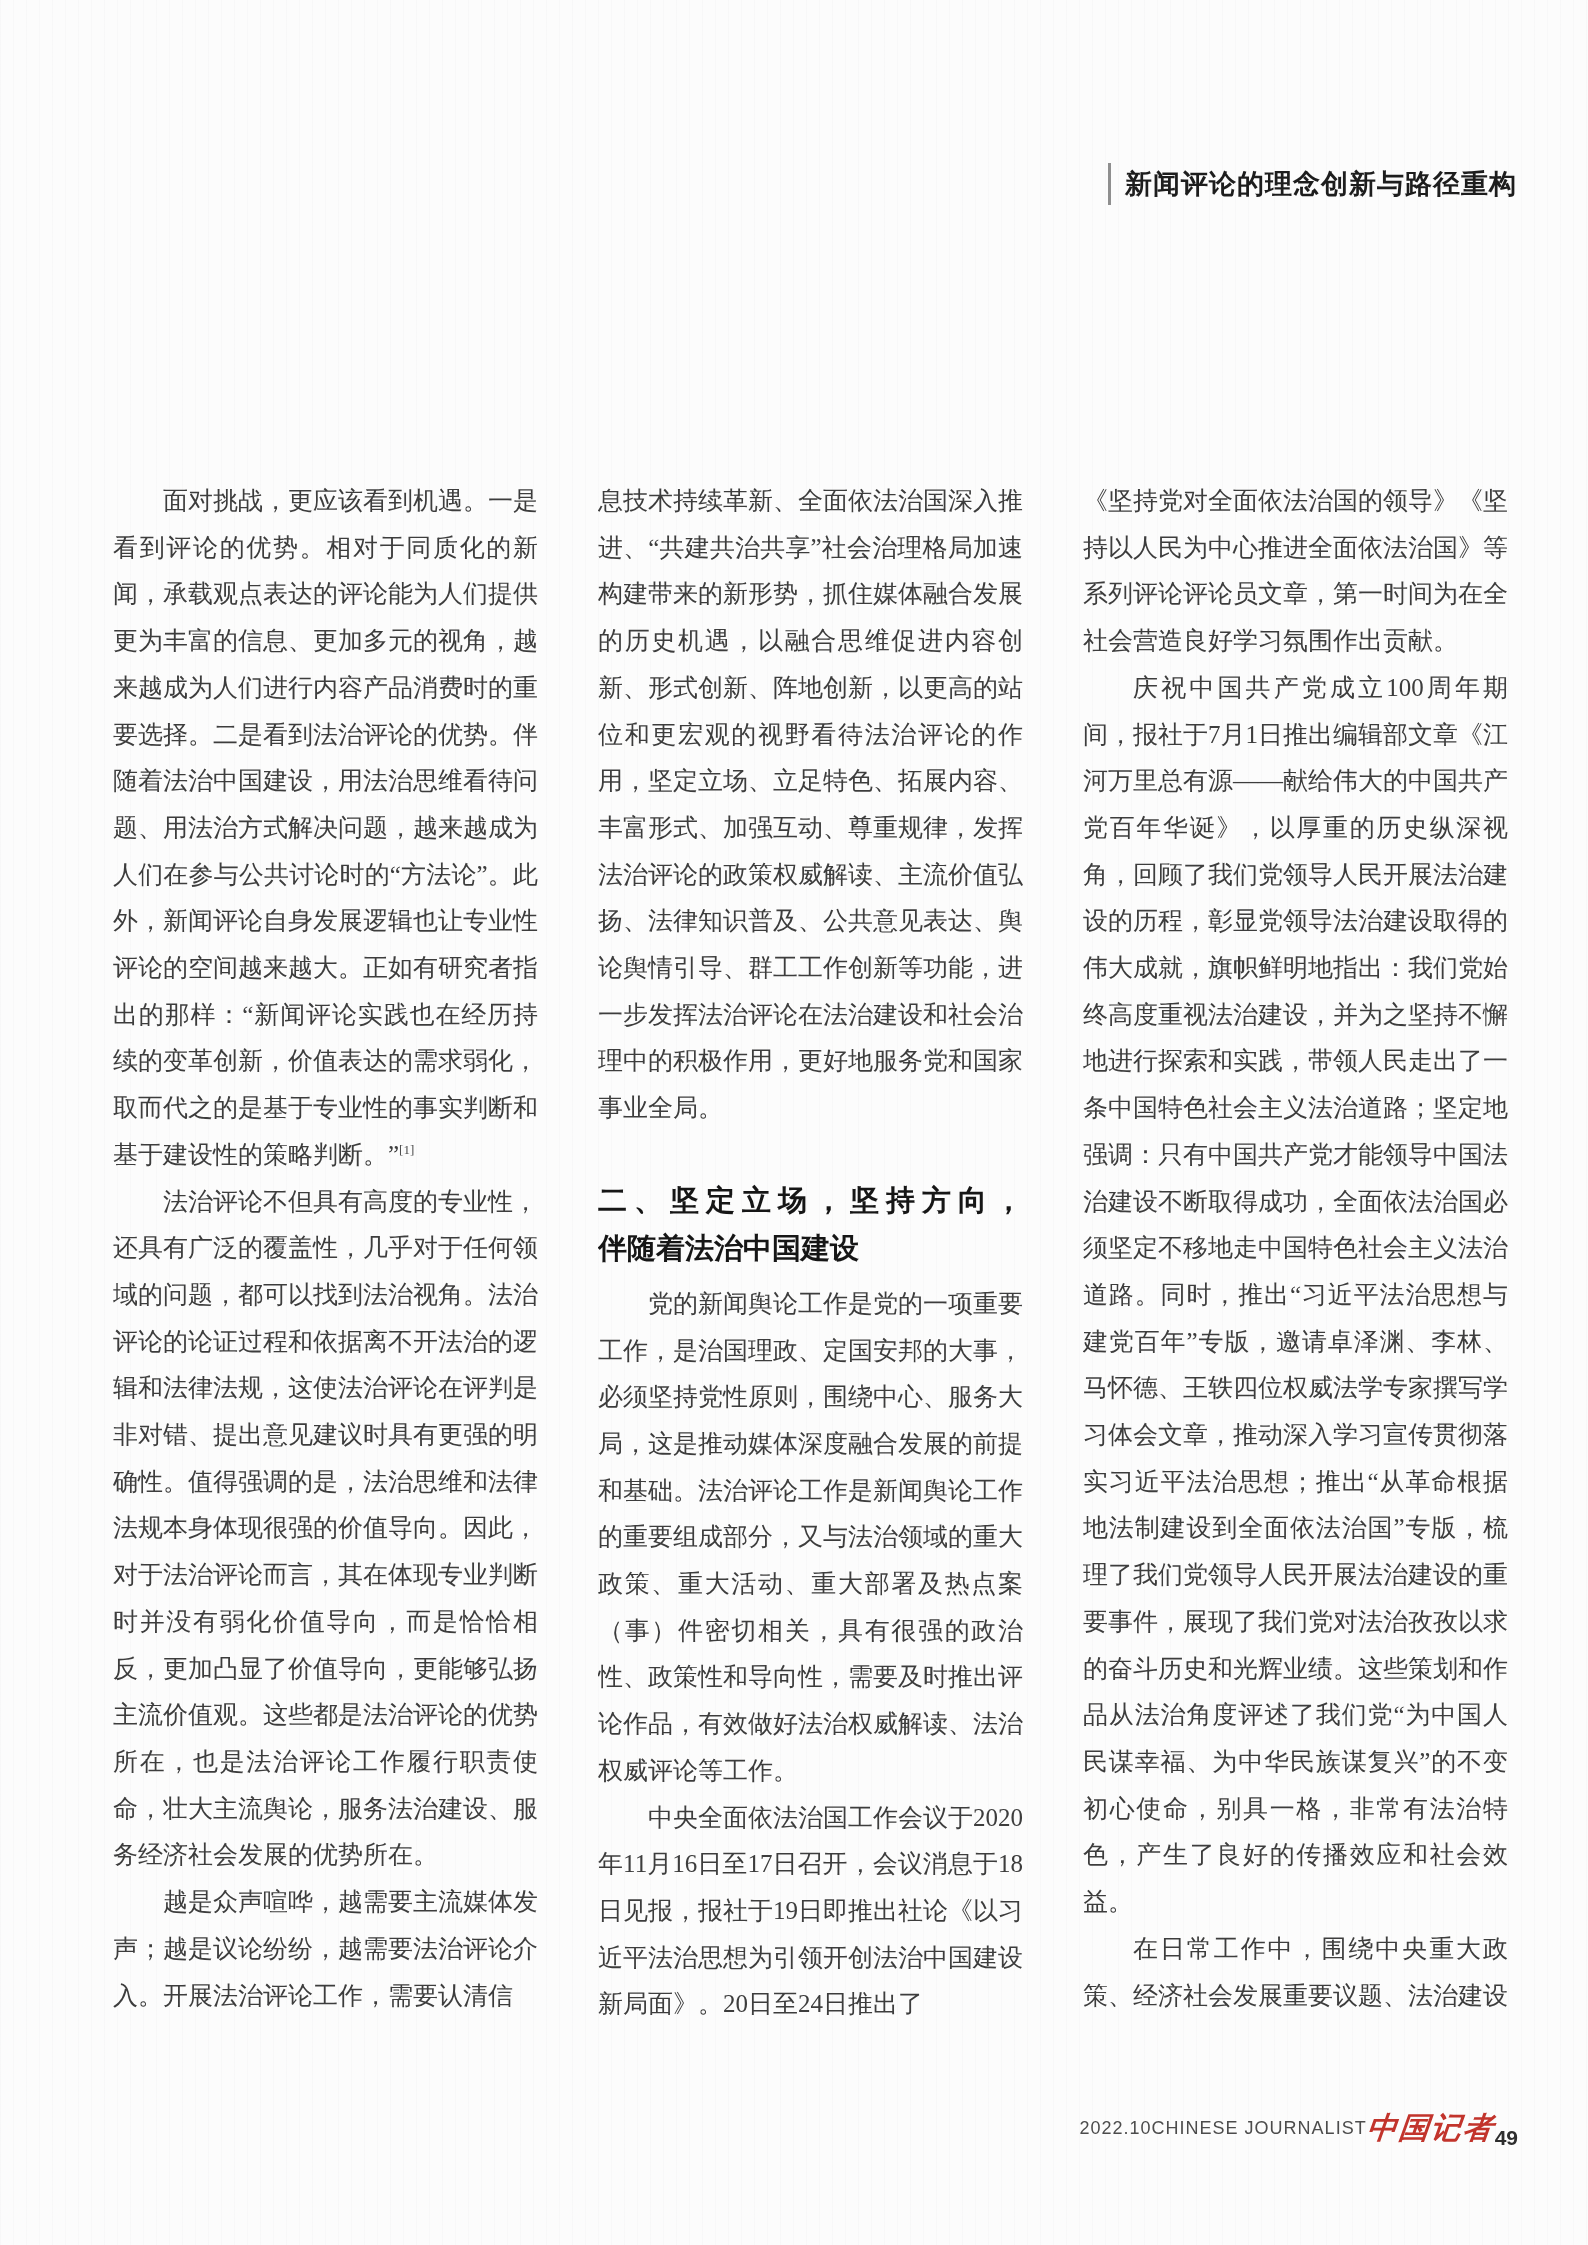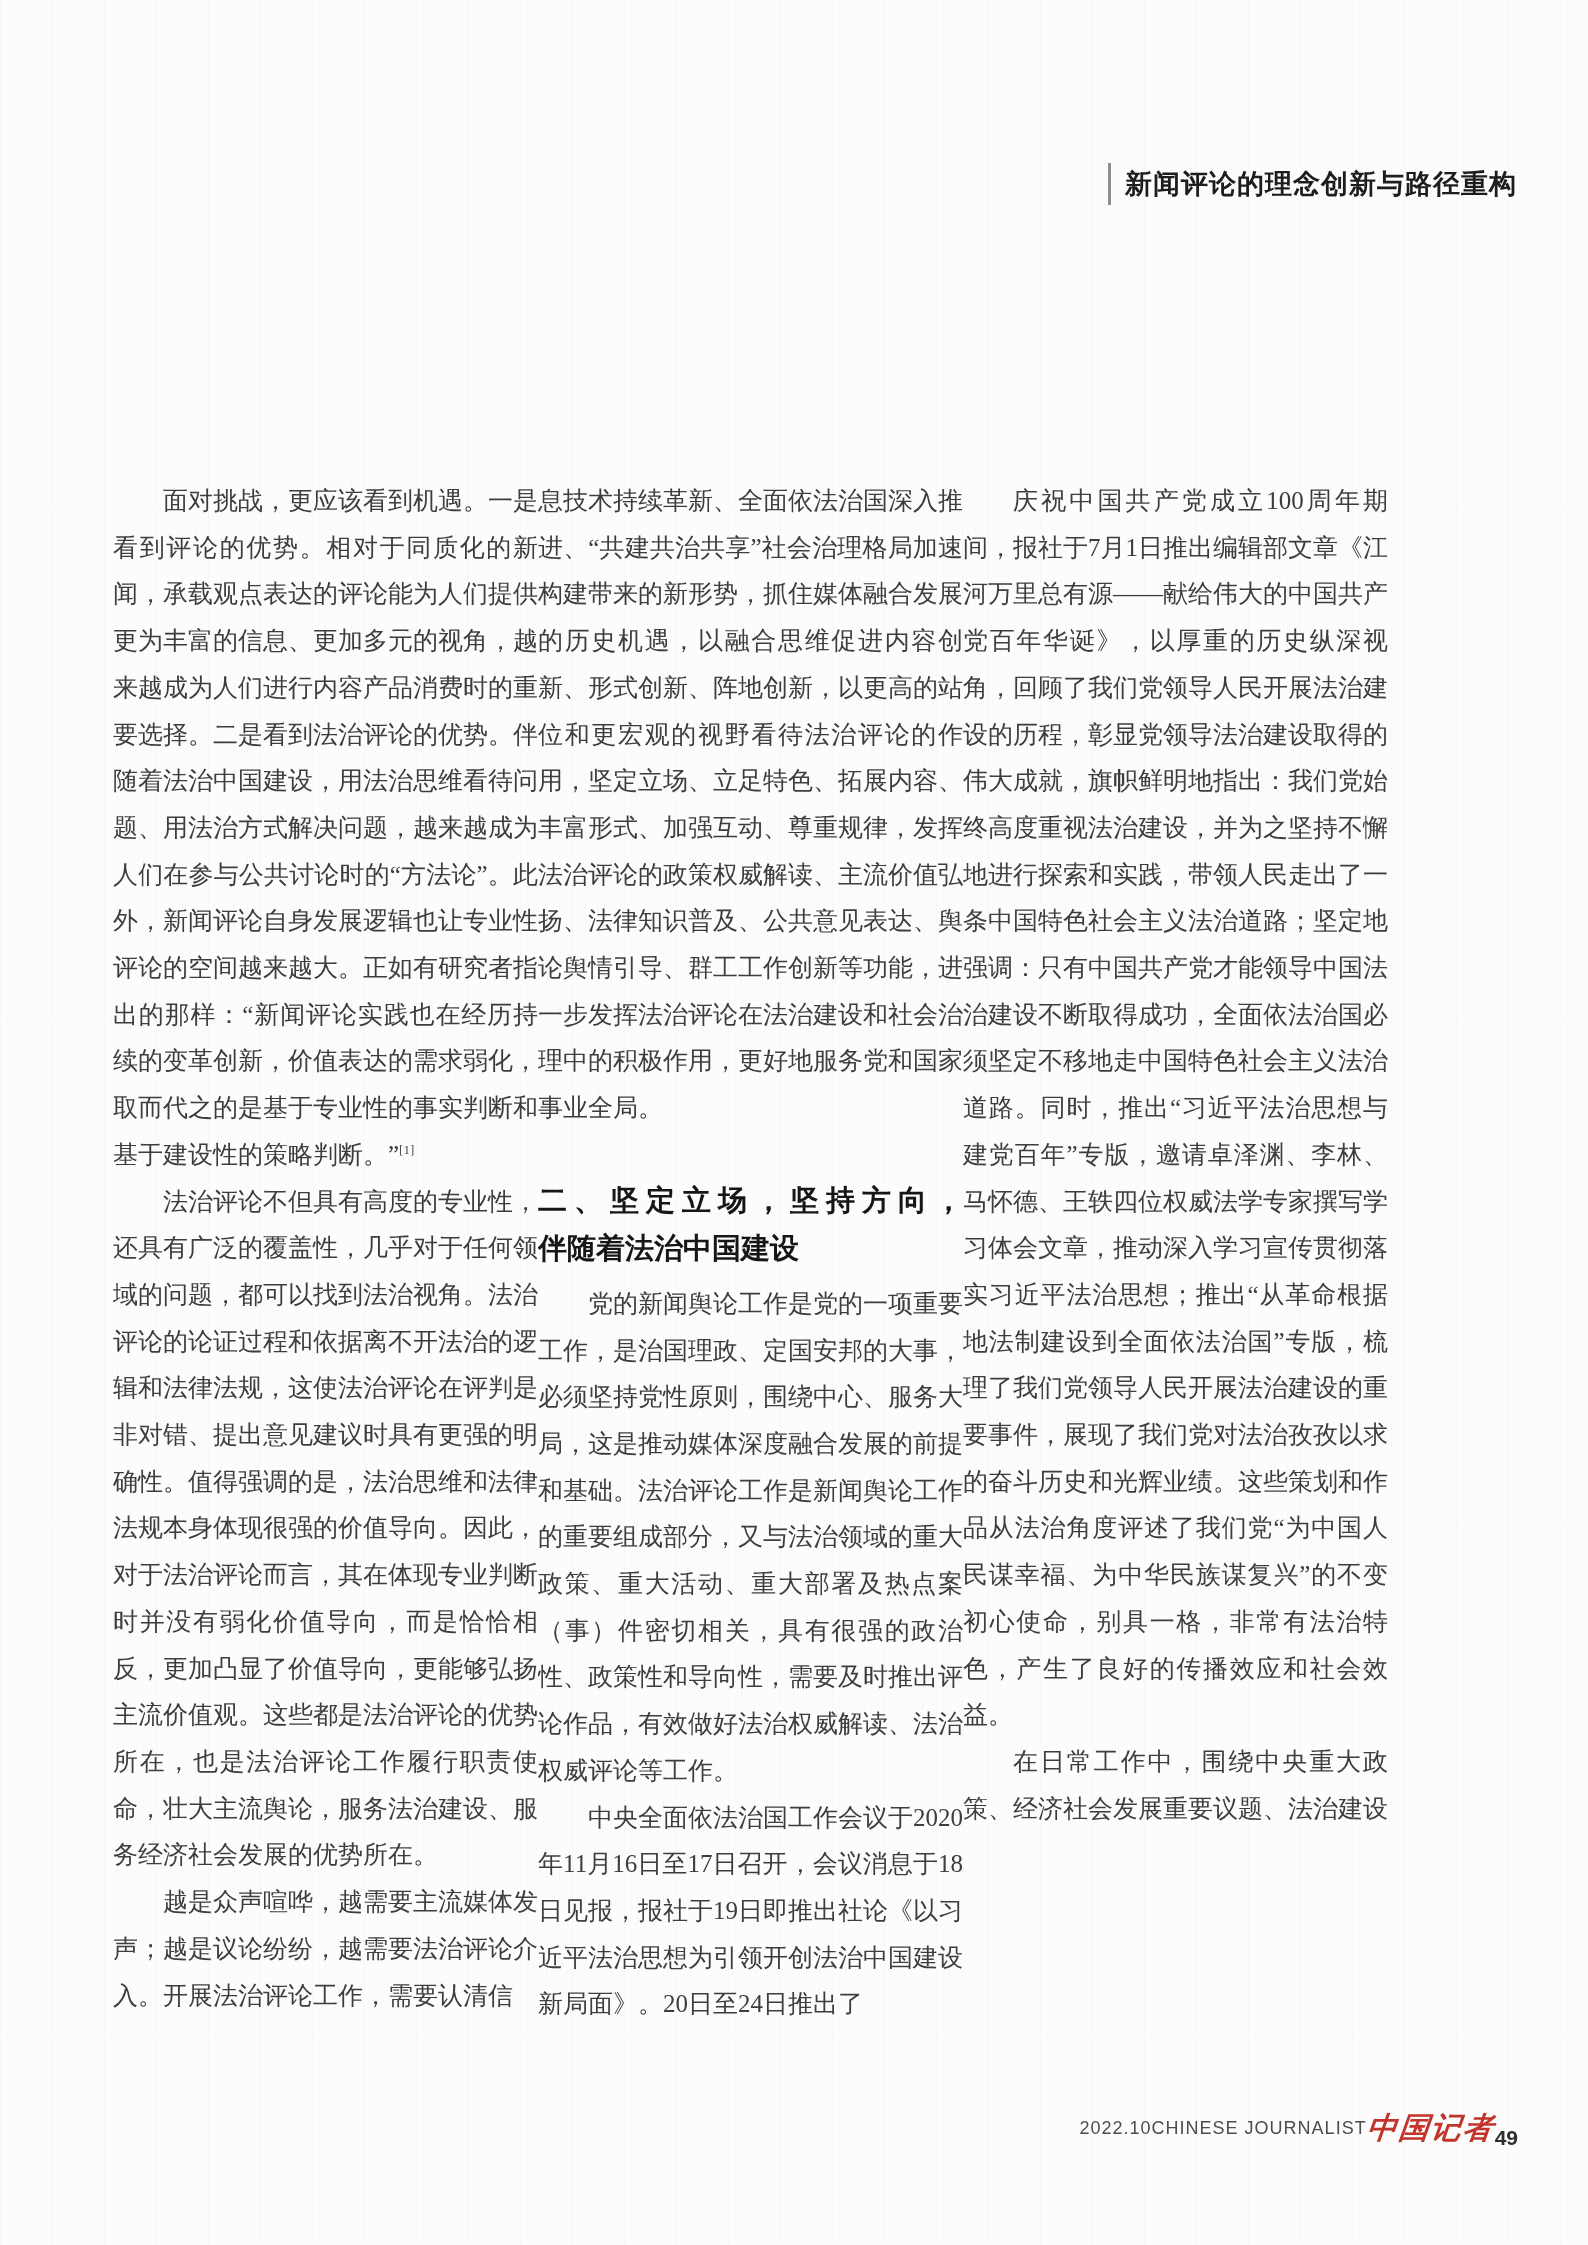--- a/index.html
+++ b/index.html
@@ -26,21 +26,21 @@
   .header-title{
     font-family:"Liberation Sans", sans-serif;
     font-weight:bold; font-size:27px; color:#1d1d1d;
     letter-spacing:1px; white-space:nowrap;
   }
 
   
   .columns{
     position:absolute; left:113px; top:478px;
     width:1395px; height:1556px;
-    display:flex; 
+    display:flex; gap:60px;
   }
   .col{
     flex:0 0 425px; width:425px; overflow:hidden;
     color:#3d3d3d;
   }
   .body-p{
     margin:0;
     font-size:25px; line-height:46.7px;
     text-align:justify;
     text-justify:inter-character;
@@ -96,20 +96,21 @@
     <div class="col">
         <p class="body-p">息技术持续革新、全面依法治国深入推进、“共建共治共享”社会治理格局加速构建带来的新形势，抓住媒体融合发展的历史机遇，以融合思维促进内容创新、形式创新、阵地创新，以更高的站位和更宏观的视野看待法治评论的作用，坚定立场、立足特色、拓展内容、丰富形式、加强互动、尊重规律，发挥法治评论的政策权威解读、主流价值弘扬、法律知识普及、公共意见表达、舆论舆情引导、群工工作创新等功能，进一步发挥法治评论在法治建设和社会治理中的积极作用，更好地服务党和国家事业全局。</p>
         <div class="col-heading">
           <div class="heading-line justified">二、坚定立场，坚持方向，</div>
           <div class="heading-line">伴随着法治中国建设</div>
         </div>
         <p class="body-p indent">党的新闻舆论工作是党的一项重要工作，是治国理政、定国安邦的大事，必须坚持党性原则，围绕中心、服务大局，这是推动媒体深度融合发展的前提和基础。法治评论工作是新闻舆论工作的重要组成部分，又与法治领域的重大政策、重大活动、重大部署及热点案（事）件密切相关，具有很强的政治性、政策性和导向性，需要及时推出评论作品，有效做好法治权威解读、法治权威评论等工作。</p>
         <p class="body-p indent">中央全面依法治国工作会议于2020年11月16日至17日召开，会议消息于18日见报，报社于19日即推出社论《以习近平法治思想为引领开创法治中国建设新局面》。20日至24日推出了</p>
       </div>
     <div class="col">
+        <p class="body-p">《坚持党对全面依法治国的领导》《坚持以人民为中心推进全面依法治国》等系列评论评论员文章，第一时间为在全社会营造良好学习氛围作出贡献。</p>
         <p class="body-p indent">庆祝中国共产党成立100周年期间，报社于7月1日推出编辑部文章《江河万里总有源——献给伟大的中国共产党百年华诞》，以厚重的历史纵深视角，回顾了我们党领导人民开展法治建设的历程，彰显党领导法治建设取得的伟大成就，旗帜鲜明地指出：我们党始终高度重视法治建设，并为之坚持不懈地进行探索和实践，带领人民走出了一条中国特色社会主义法治道路；坚定地强调：只有中国共产党才能领导中国法治建设不断取得成功，全面依法治国必须坚定不移地走中国特色社会主义法治道路。同时，推出“习近平法治思想与建党百年”专版，邀请卓泽渊、李林、马怀德、王轶四位权威法学专家撰写学习体会文章，推动深入学习宣传贯彻落实习近平法治思想；推出“从革命根据地法制建设到全面依法治国”专版，梳理了我们党领导人民开展法治建设的重要事件，展现了我们党对法治孜孜以求的奋斗历史和光辉业绩。这些策划和作品从法治角度评述了我们党“为中国人民谋幸福、为中华民族谋复兴”的不变初心使命，别具一格，非常有法治特色，产生了良好的传播效应和社会效益。</p>
         <p class="body-p indent">在日常工作中，围绕中央重大政策、经济社会发展重要议题、法治建设</p>
       </div>
   </div>
 
   <div class="footer">
     <span class="f-issue">2022.10</span>
     <span class="f-en">CHINESE JOURNALIST</span>
     <span class="f-logo">中国记者</span>
     <span class="f-page">49</span>

